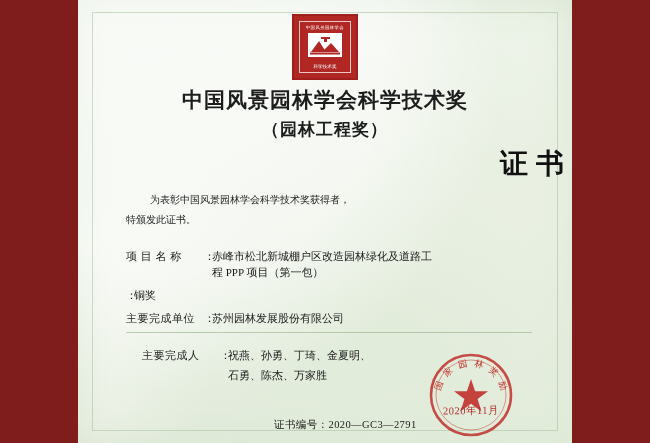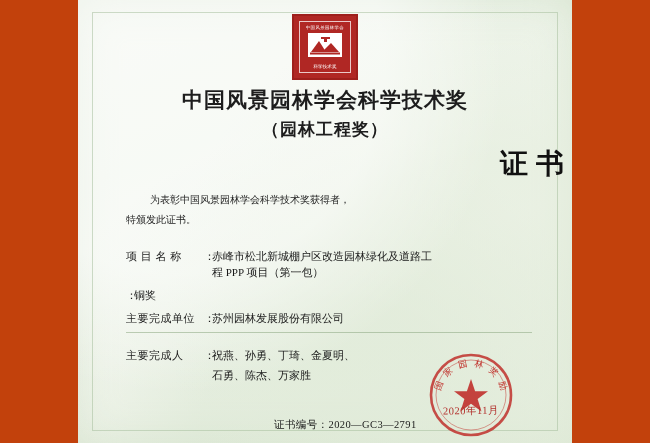--- a/index.html
+++ b/index.html
@@ -10,21 +10,21 @@
   body {
     width: 650px;
     height: 443px;
     font-family: "Liberation Serif", "DejaVu Serif", serif;
     overflow: hidden;
   }
   .page {
     position: relative;
     width: 650px;
     height: 443px;
-    background: #c2410c;
+    background: #7f1d1d;
   }
   
   .cert {
     position: absolute;
     left: 78px;
     top: 0px;
     width: 494px;
     height: 443px;
     background: linear-gradient(160deg, #f2f6ef 0%, #eef4ea 30%, #f4f7f0 60%, #eaf1e4 100%);
     box-shadow: inset 0 0 40px rgba(190, 210, 180, 0.45);
@@ -189,21 +189,21 @@
     position: absolute;
     left: 48px;
     right: 40px;
     top: 332px;
     height: 1px;
     background: rgba(140, 168, 130, 0.55);
   }
   
   .authors {
     position: absolute;
-    left: 48px;
+    left: 64px;
     right: 120px;
     top: 345px;
     font-size: 11px;
     line-height: 20px;
     color: #1a1a1a;
     display: flex;
     align-items: flex-start;
   }
   .authors-label {
     width: 78px;

